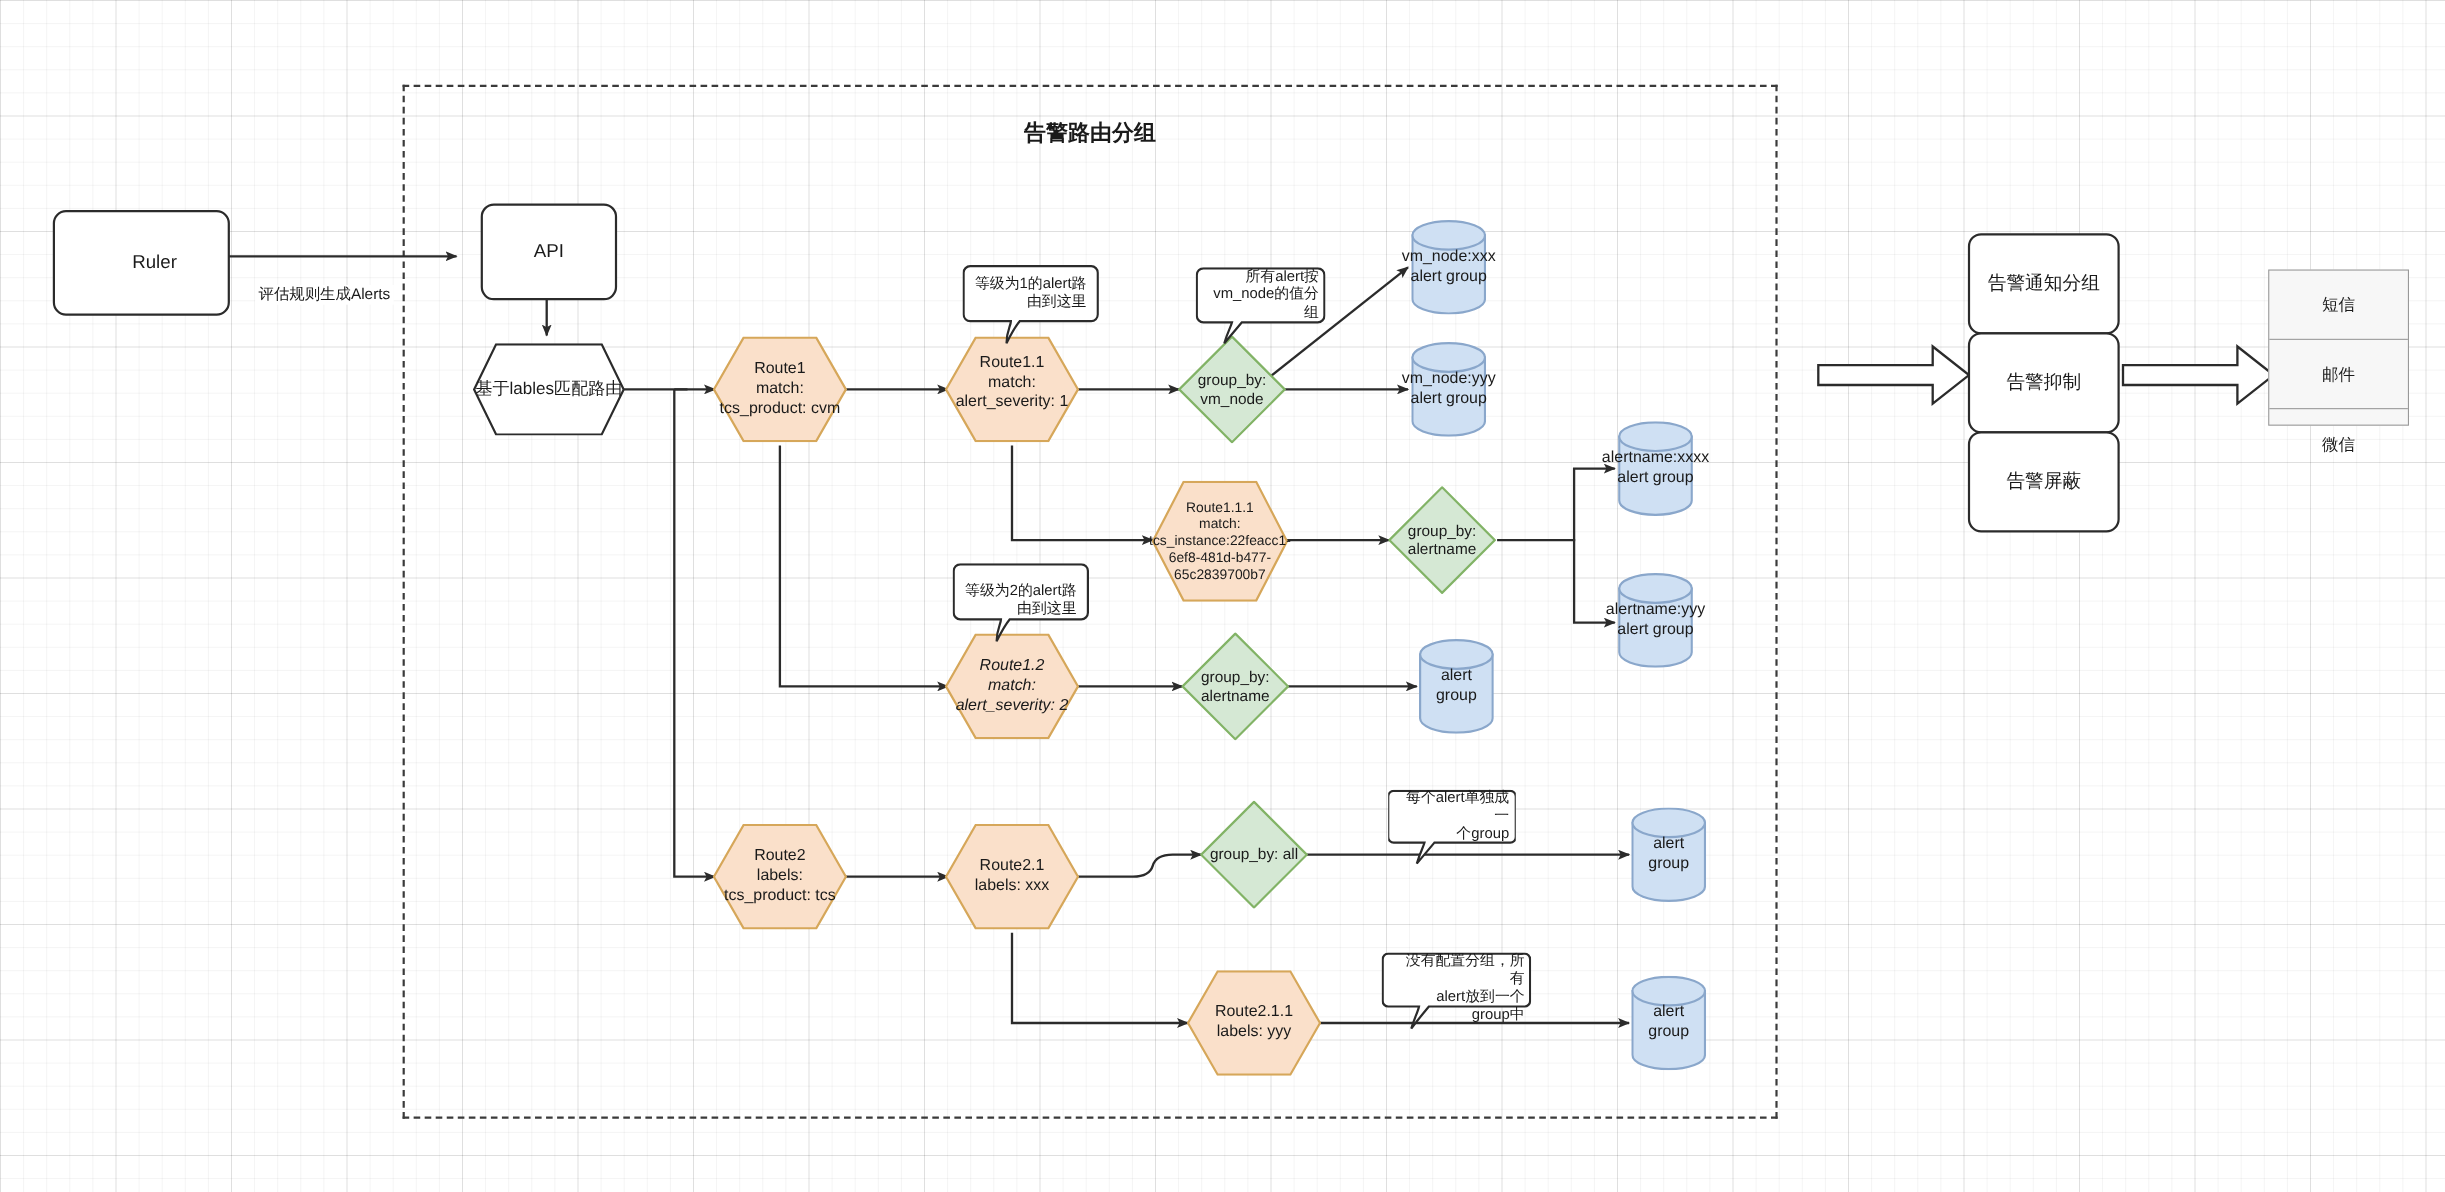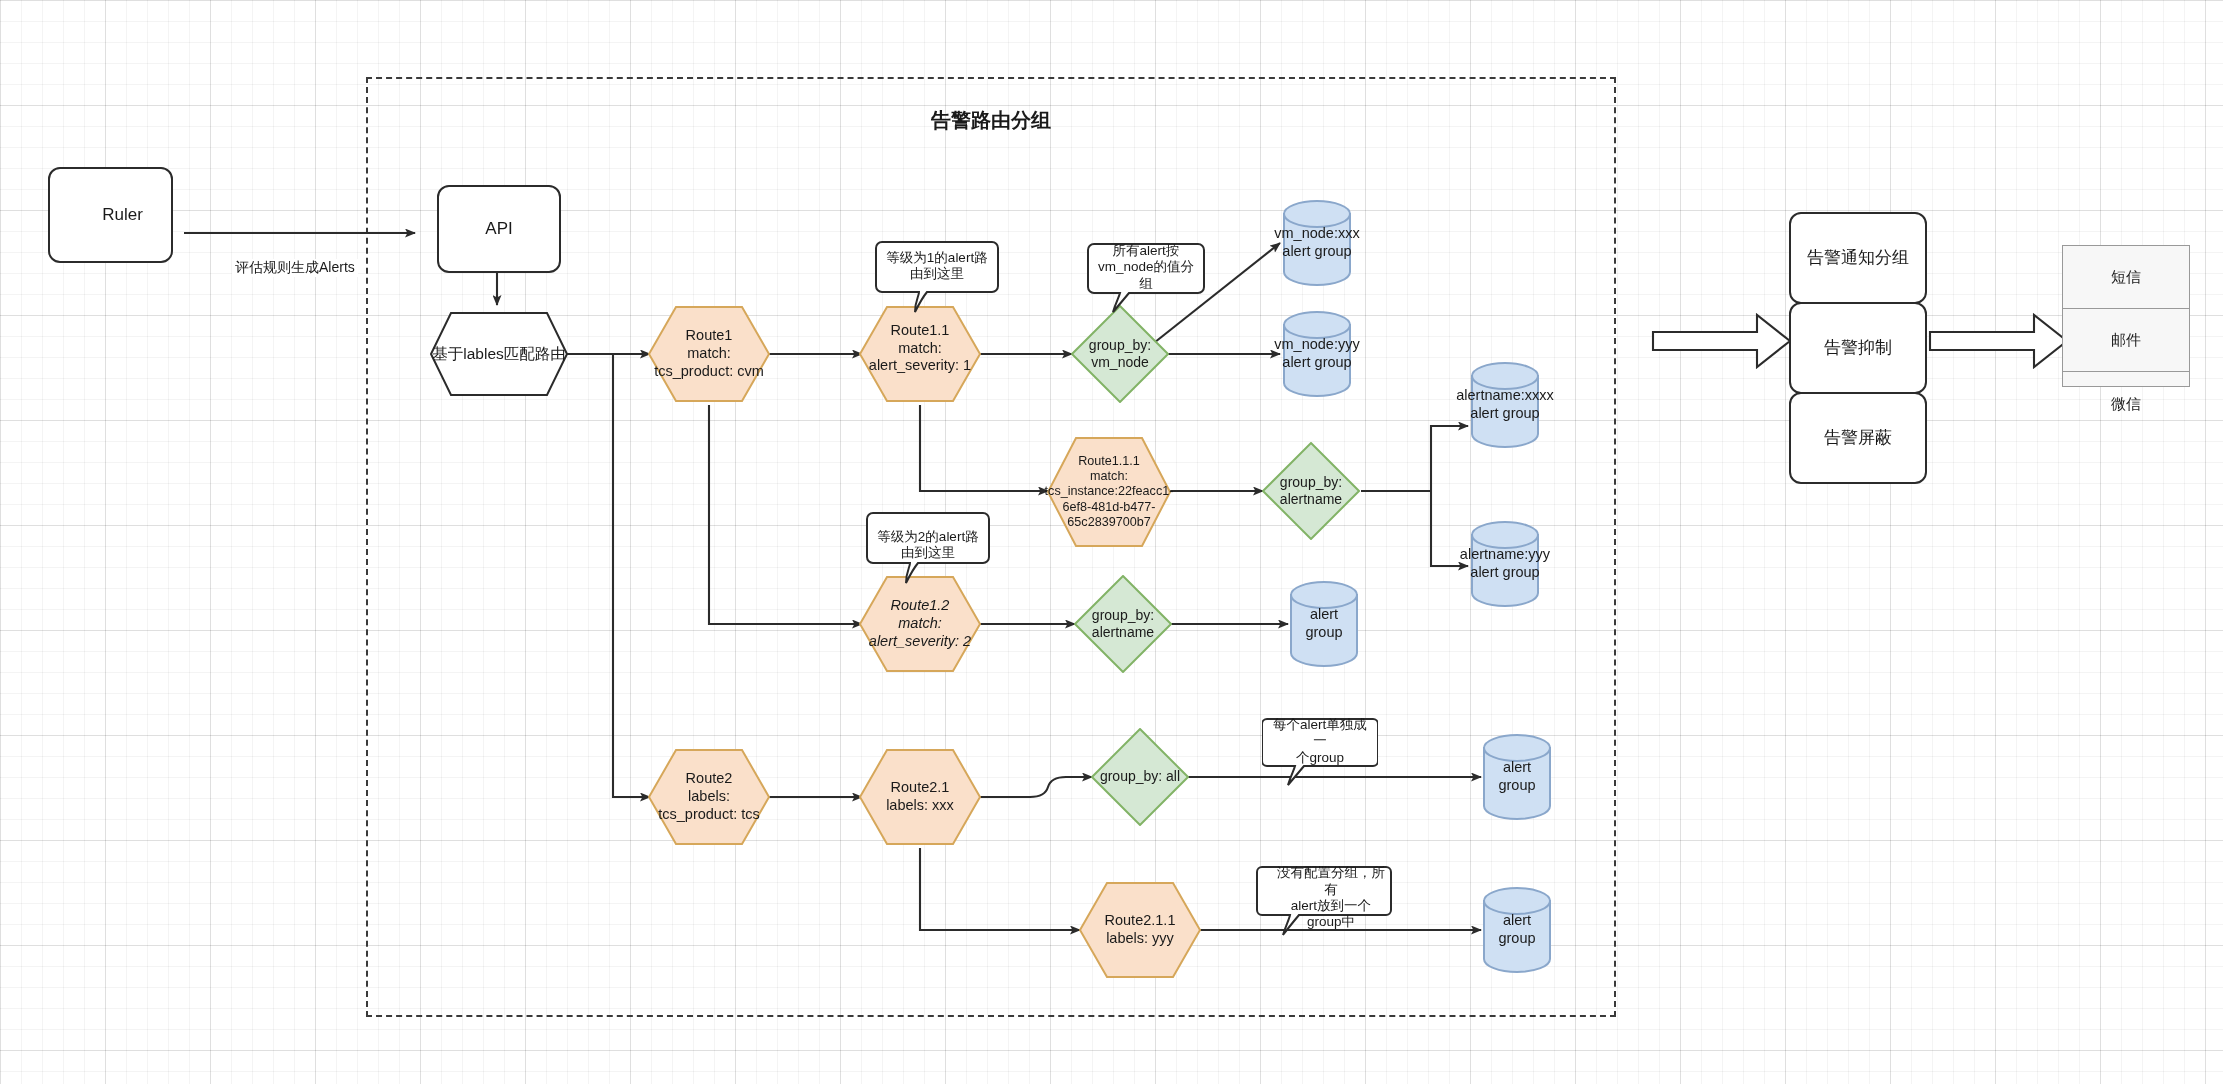--- a/index.html
+++ b/index.html
@@ -56,21 +56,21 @@
   .cyl { position:absolute; }
   .cyl svg { position:absolute; left:0; top:0; }
   .cyl .lbl { position:absolute; left:-34px; top:0; width:calc(100% + 68px); height:100%;
     display:flex; align-items:center; justify-content:center; text-align:center;
     font-size:14.5px; color:#1a1a1a; }
 
   
   .callout { position:absolute; }
   .callout svg { position:absolute; left:0; top:0; }
   .callout .lbl { position:absolute; left:0; top:0; width:100%;
-    display:flex; align-items:center; justify-content:center; text-align:center;
+    display:flex; align-items:center; justify-content:center; text-align:right;
     font-size:13.5px; color:#1a1a1a; padding:0 6px; }
 
   
   .edgelabel {
     position:absolute; background:#ffffff; padding:0 3px;
     font-size:14px; color:#1a1a1a; white-space:nowrap;margin-top:35px;
   }
 
   
   #container-box {
@@ -149,21 +149,21 @@
   </g>
 
   <g stroke="#2b2b2b" stroke-width="2.1" fill="#ffffff">
     <path d="M1653,332 L1757,332 L1757,315 L1790,341 L1757,367 L1757,350 L1653,350 z"></path>
     <path d="M1930,332 L2034,332 L2034,315 L2067,341 L2034,367 L2034,350 L1930,350 z"></path>
   </g>
 </svg>
 
 <div class="edgelabel" style="left:232px; top:224px;">评估规则生成Alerts</div>
 
-<div class="node rrect" style="left:48px; top:167px; width:125px; height:96px;padding-left:24px;">
+<div class="node rrect" style="left:48px; top:191px; width:161px; height:96px;padding-left:24px;">
   <span class="lbl">Ruler</span>
 </div>
 
 <div class="node rrect" style="left:437px; top:185px; width:124px; height:88px;">
   <span class="lbl">API</span>
 </div>
 
 <div class="hex hexplain" style="left:430px; top:312px; width:138px; height:84px;">
   <svg width="138" height="84" viewBox="0 0 138 84">
     <polygon points="21,1 117,1 137,42 117,83 21,83 1,42" fill="#ffffff" stroke="#2b2b2b" stroke-width="2"></polygon>
@@ -276,21 +276,21 @@
 
 <div class="cyl" style="left:1283px; top:311px; width:68px; height:86px;">
   <svg width="68" height="86" viewBox="0 0 68 86">
     <path d="M1,14 L1,72 a33,13 0 0 0 66,0 L67,14 z" fill="#cfe0f3" stroke="#8aa7cb" stroke-width="2"></path>
     <ellipse cx="34" cy="14" rx="33" ry="13" fill="#cfe0f3" stroke="#8aa7cb" stroke-width="2"></ellipse>
   </svg>
   <span class="lbl">vm_node:yyy
 alert group</span>
 </div>
 
-<div class="cyl" style="left:1471px; top:362px; width:68px; height:86px;">
+<div class="cyl" style="left:1471px; top:383px; width:68px; height:86px;">
   <svg width="68" height="86" viewBox="0 0 68 86">
     <path d="M1,14 L1,72 a33,13 0 0 0 66,0 L67,14 z" fill="#cfe0f3" stroke="#8aa7cb" stroke-width="2"></path>
     <ellipse cx="34" cy="14" rx="33" ry="13" fill="#cfe0f3" stroke="#8aa7cb" stroke-width="2"></ellipse>
   </svg>
   <span class="lbl">alertname:xxxx
 alert group</span>
 </div>
 
 <div class="cyl" style="left:1471px; top:521px; width:68px; height:86px;">
   <svg width="68" height="86" viewBox="0 0 68 86">

